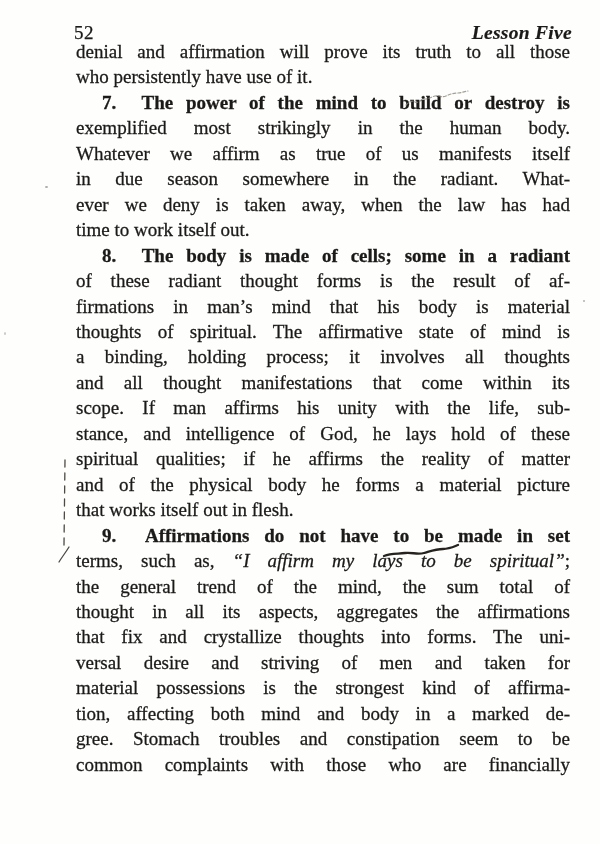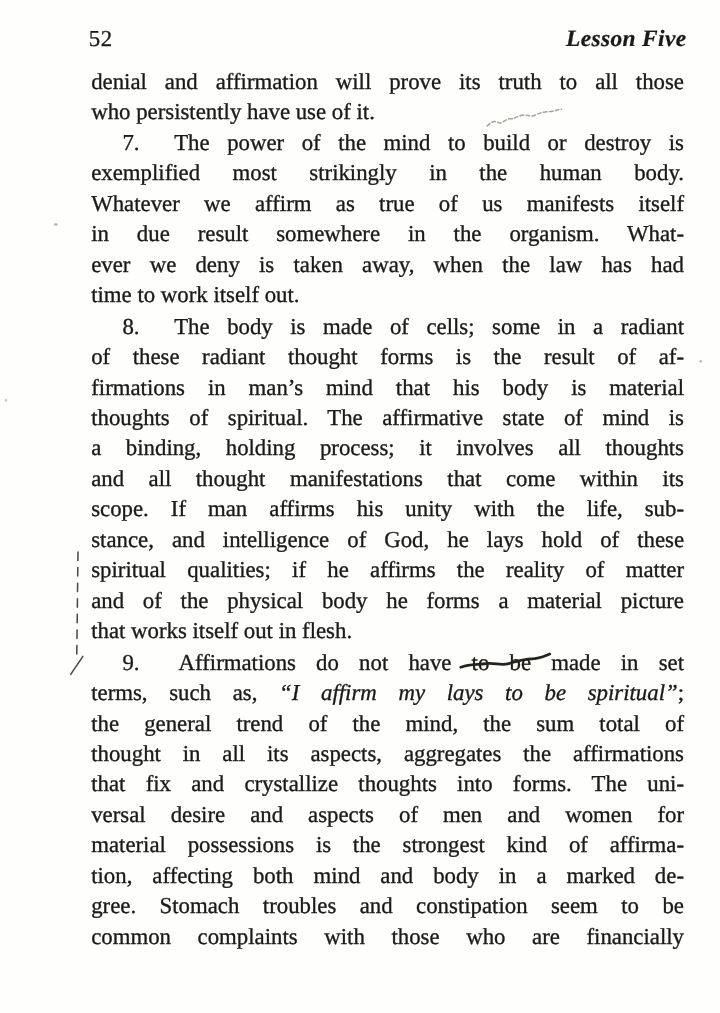--- a/index.html
+++ b/index.html
@@ -14,67 +14,67 @@
     position:absolute;left:74px;right:28px;top:21px;
     display:flex;justify-content:space-between;align-items:baseline;
     font-size:19px;line-height:24px;gap:44px;
   }
   .pageno{letter-spacing:.5px;-webkit-text-stroke:.25px #1b1a18;}
   .runhead{
     font-style:italic;font-weight:600;font-size:19.5px;
     -webkit-text-stroke:.2px #1b1a18;letter-spacing:.3px;text-align:center;
   }
   .body-col{
-    position:absolute;left:76px;top:56px;width:494px;
+    position:absolute;left:76px;top:39px;width:494px;
     font-size:19px;line-height:25.45px;
     -webkit-text-stroke:.28px #1b1a18;
   }
   .line{text-align:justify;text-align-last:justify;}
   .line.para-end{text-align-last:left;}
-  .line.indent{text-indent:26px;}
+  .line.indent{text-indent:26px;font-weight:bold;}
   .em{font-style:italic;}
   .marks{position:absolute;inset:0;pointer-events:none;}
   .speck{position:absolute;border-radius:50%;background:#6a675f;}
 </style>
 </head>
 <body>
 
 <div class="page">
 
   <div class="header">
     <span class="pageno">52</span>
     <span class="runhead">Lesson Five</span>
   </div>
 
   <div class="body-col">
       <div class="line">denial and affirmation will prove its truth to all those</div>
       <div class="line para-end">who persistently have use of it.</div>
       <div class="line indent">7.&nbsp; The power of the mind to build or destroy is</div>
       <div class="line">exemplified most strikingly in the human body.</div>
       <div class="line">Whatever we affirm as true of us manifests itself</div>
-      <div class="line">in due result somewhere in the organism. What-</div>
+      <div class="line">in due season somewhere in the radiant. What-</div>
       <div class="line">ever we deny is taken away, when the law has had</div>
       <div class="line para-end">time to work itself out.</div>
       <div class="line indent">8.&nbsp; The body is made of cells; some in a radiant</div>
       <div class="line">of these radiant thought forms is the result of af-</div>
       <div class="line">firmations in man’s mind that his body is material</div>
       <div class="line">thoughts of spiritual. The affirmative state of mind is</div>
       <div class="line">a binding, holding process; it involves all thoughts</div>
       <div class="line">and all thought manifestations that come within its</div>
       <div class="line">scope. If man affirms his unity with the life, sub-</div>
       <div class="line">stance, and intelligence of God, he lays hold of these</div>
       <div class="line">spiritual qualities; if he affirms the reality of matter</div>
       <div class="line">and of the physical body he forms a material picture</div>
       <div class="line para-end">that works itself out in flesh.</div>
       <div class="line indent">9.&nbsp; Affirmations do not have to be made in set</div>
       <div class="line"><span>terms, such as, </span><span class="em">“I affirm my lays to be spiritual”</span><span>;</span></div>
       <div class="line">the general trend of the mind, the sum total of</div>
       <div class="line">thought in all its aspects, aggregates the affirmations</div>
       <div class="line">that fix and crystallize thoughts into forms. The uni-</div>
-      <div class="line">versal desire and aspects of men and women for</div>
+      <div class="line">versal desire and striving of men and taken for</div>
       <div class="line">material possessions is the strongest kind of affirma-</div>
       <div class="line">tion, affecting both mind and body in a marked de-</div>
       <div class="line">gree. Stomach troubles and constipation seem to be</div>
       <div class="line">common complaints with those who are financially</div>
     </div>
 
   <svg class="marks" width="600" height="844" viewBox="0 0 600 844">
 
     <path d="M406,105 c3,-3 6,-5 9,-3 c3,2 6,-3 10,-3 c4,0 6,-2 10,-3 c4,-1 7,2 11,0 c4,-2 8,-3 12,-3 c4,0 7,-2 10,-2" fill="none" stroke="#8d8a7d" stroke-width="1.2" stroke-linecap="round" opacity="0.8" stroke-dasharray="3 2"></path>
 

